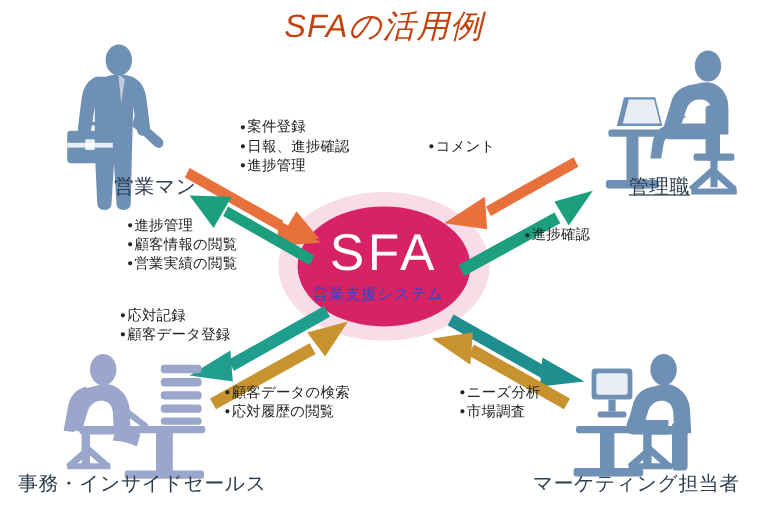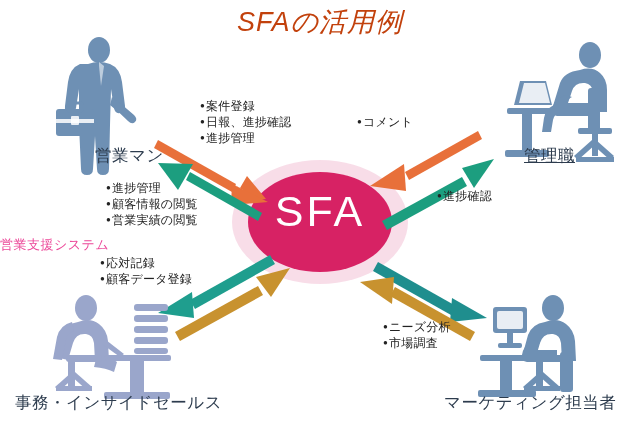--- a/index.html
+++ b/index.html
@@ -77,24 +77,24 @@
     font-size: 43px;
     font-weight: normal;
     color: #ffffff;
     letter-spacing: 3px;
     line-height: 46px;
   }
   .center-sub {
     position: absolute;
     left: 0;
     width: 630px;
-    text-align: left;
+    text-align: center;
     top: 236px;
     font-size: 13px;
-    color: #ec4899;
+    color: #1d4ed8;
     letter-spacing: 0.5px;
   }
 </style>
 </head>
 <body>
 
 <div id="canvas">
 
   <svg id="diagram-svg" viewBox="0 0 640 426">
 
@@ -244,20 +244,24 @@
 
     <div class="bullet-list ov-item" style="left:437px; top:188px;text-align:center;">
       <div>進捗確認</div>
     </div>
 
     <div class="bullet-list ov-item" style="left:100px; top:255px;">
       <div>応対記録</div>
       <div>顧客データ登録</div>
     </div>
 
+    <div class="bullet-list ov-item" style="left:187px; top:319px;">
+      <div>顧客データの検索</div>
+      <div>応対履歴の閲覧</div>
+    </div>
 
     <div class="bullet-list ov-item" style="left:383px; top:319px;">
       <div>ニーズ分析</div>
       <div>市場調査</div>
     </div>
 
     <div class="center-main ov-item">SFA</div>
     <div class="center-sub ov-item">営業支援システム</div>
   </div>
 </div>

